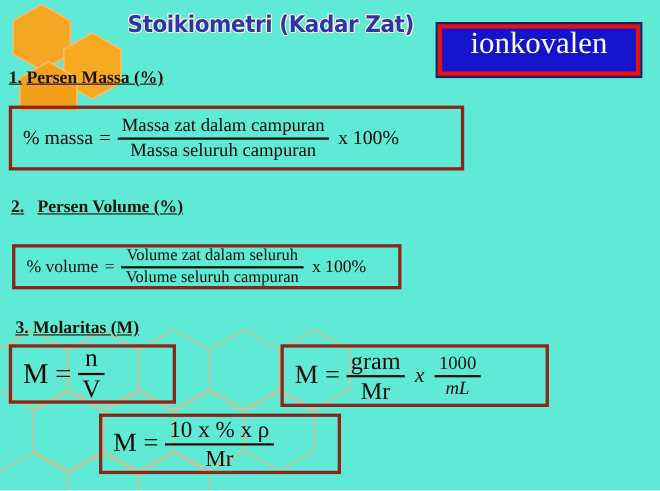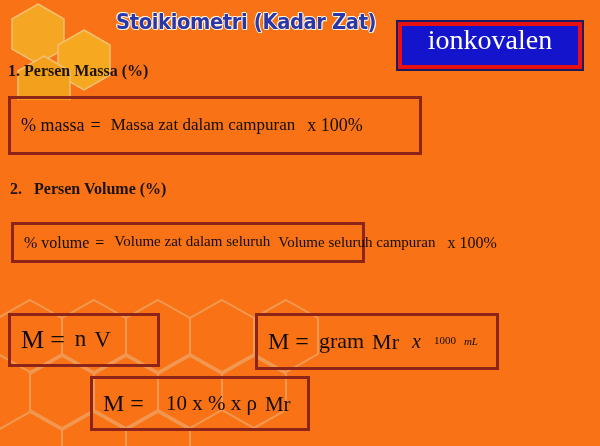--- a/index.html
+++ b/index.html
@@ -4,21 +4,21 @@
 <style>
   html, body {
     margin: 0;
     padding: 0;
     background: #ffffff;
   }
   #slide {
     position: relative;
     width: 600px;
     height: 446px;
-    background: #f97316;
+    background: #5eead4;
     overflow: hidden;
     font-family: "Liberation Serif", "DejaVu Serif", serif;
   }
 
   
   .watermark {
     position: absolute;
     left: 0;
     top: 290px;
     width: 420px;
@@ -78,20 +78,21 @@
     white-space: nowrap;
   }
 
   
   .heading {
     position: absolute;
     font-weight: bold;
     font-size: 16px;
     color: #1b1208;
     white-space: nowrap;
+    text-decoration: underline;
   }
   .heading .num { margin-right: 4px; }
   #h1 { left: 8px;  top: 62px; }
   #h2 { left: 10px; top: 180px; }
   #h3 { left: 14px; top: 290px; }
   #h2 .num { margin-right: 12px; }
 
   
   .fbox {
     position: absolute;
@@ -114,21 +115,21 @@
     white-space: nowrap;
     padding-left: 10px;
     justify-content: space-between;
   }
   .lhs { font-size: 18px; }
   .eq  { margin: 0 6px; font-size: 18px; }
 
   
   .frac {
     display: inline-flex;
-    flex-direction: row;
+    flex-direction: column;
     align-items: center;
     justify-content: center;
     line-height: 1.06;
     vertical-align: middle;
   }
   .frac .num-part { padding: 0 4px 1px 4px; }
   .frac .den-part { padding: 1px 4px 0 4px; }
   .frac .bar {
     width: 100%;
     height: 2px;
@@ -143,30 +144,30 @@
 
   #box2 .lhs, #box2 .eq { font-size: 16px; }
   #box2 .frac { font-size: 15px; }
   #box2 .tail { font-size: 16px; }
 
   #box3 .lhs, #box3 .eq { font-size: 26px; }
   #box3 .frac { font-size: 23px; }
 
   #box4 .lhs, #box4 .eq { font-size: 24px; }
   #box4 .frac { font-size: 22px; font-family: Liberation Serif, serif; }
-  #box4 .frac.small { font-size: 11px; }
+  #box4 .frac.small { font-size: 17px; }
   #box4 .times {
     font-style: italic;
     font-size: 20px;
     margin: 0 9px;
   }
   #box4 .ital { font-style: italic; }
 
   #box5 .lhs, #box5 .eq { font-size: 24px; }
-  #box5 .frac { font-size: 21px; margin-left: 12px; }
+  #box5 .frac { font-size: 21px; }
 </style>
 </head>
 <body>
 
 <div id="slide">
 
   <svg class="watermark" viewBox="0 0 420 160" xmlns="http://www.w3.org/2000/svg">
     <g fill="none" stroke="#e8b987" stroke-width="2">
       <polygon points="30,10 62,28 62,64 30,82 -2,64 -2,28"></polygon>
       <polygon points="94,10 126,28 126,64 94,82 62,64 62,28"></polygon>
@@ -199,20 +200,21 @@
     <span class="num">1.</span><span>Persen Massa (%)</span>
   </div>
 
   <div class="fbox" id="box1">
     <span class="expr">
       <span class="lhs">% massa</span>
       <span class="eq">=</span>
       <span class="frac">
         <span class="num-part">Massa zat dalam campuran</span>
         <span class="bar"></span>
+        <span class="den-part">Massa seluruh campuran</span>
       </span>
       <span class="tail">x 100%</span>
     </span>
   </div>
 
   <div class="heading" id="h2">
     <span class="num">2.</span><span>Persen Volume (%)</span>
   </div>
 
   <div class="fbox" id="box2">
@@ -221,20 +223,23 @@
       <span class="eq">=</span>
       <span class="frac">
         <span class="num-part">Volume zat dalam seluruh</span>
         <span class="bar"></span>
         <span class="den-part">Volume seluruh campuran</span>
       </span>
       <span class="tail">x 100%</span>
     </span>
   </div>
 
+  <div class="heading" id="h3">
+    <span class="num">3.</span><span>Molaritas (M)</span>
+  </div>
 
   <div class="fbox" id="box3">
     <span class="expr">
       <span class="lhs">M</span>
       <span class="eq">=</span>
       <span class="frac">
         <span class="num-part">n</span>
         <span class="bar"></span>
         <span class="den-part">V</span>
       </span>

